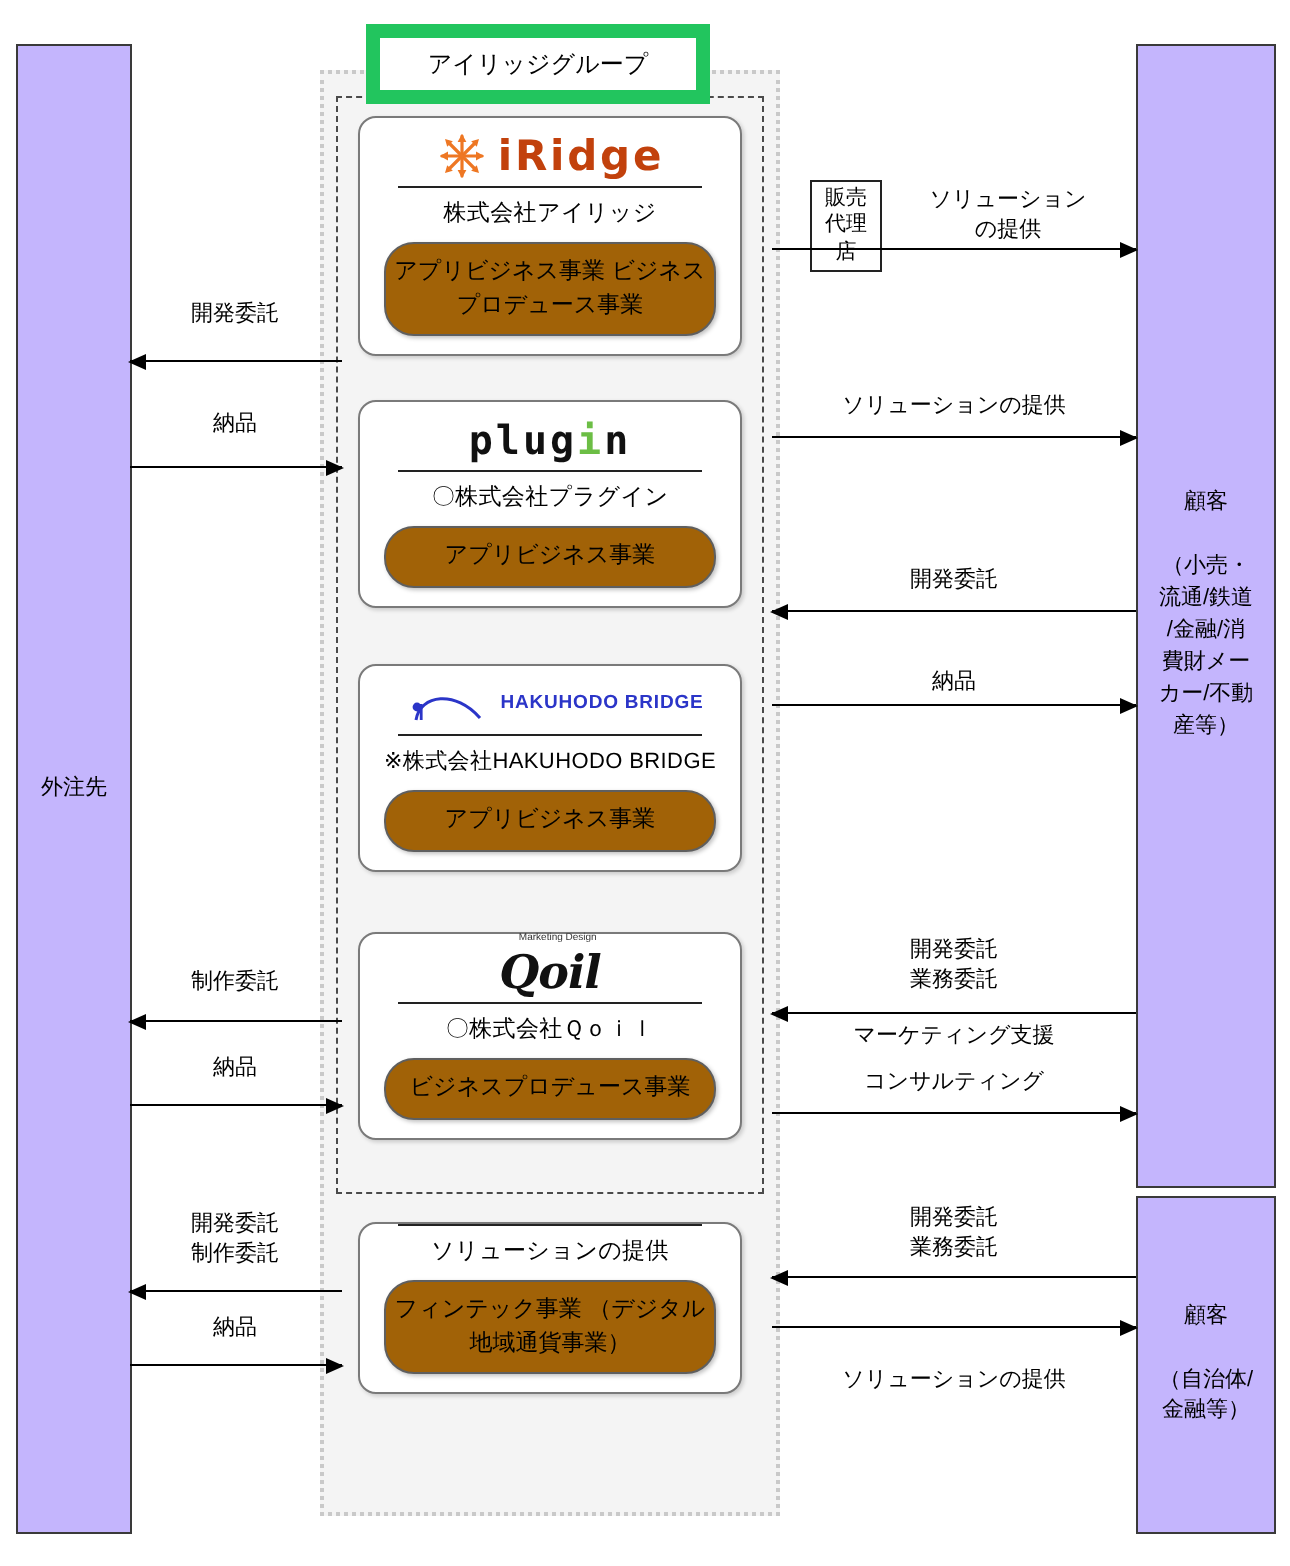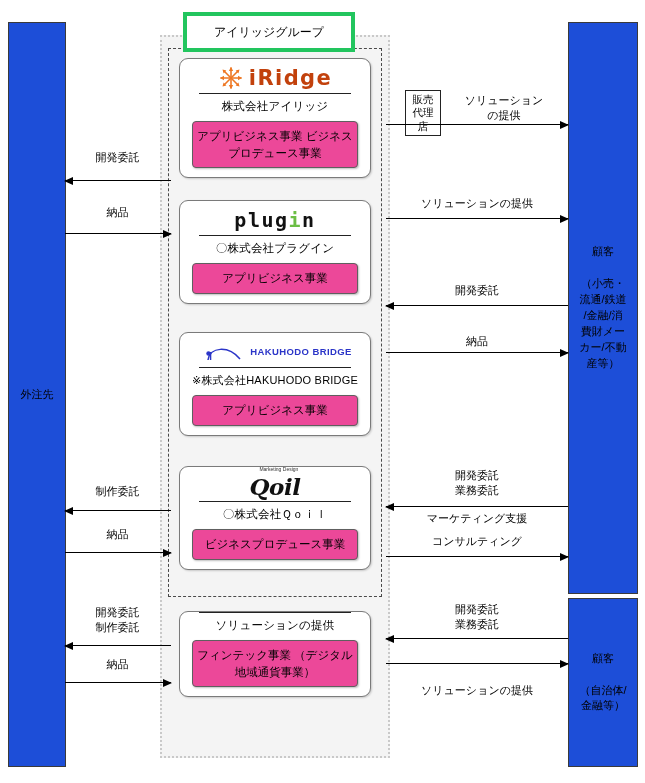--- a/index.html
+++ b/index.html
@@ -9,21 +9,21 @@
     font-family: "Liberation Sans", "DejaVu Sans", sans-serif;
     position: relative;
     overflow: hidden;
     color: #000;
   }
   .abs { position: absolute; }
 
   
   .tallbox {
     border: 1px solid #3a3a3a;
-    background: #1d4ed8;
+    background: #c4b5fd;
     display: flex; align-items: center; justify-content: center;
     text-align: center;
     font-size: 11px;
     line-height: 1.45;
   }
   #outsourcer { left: 8px; top: 22px; width: 58px; height: 745px; }
   #customer1  { left: 568px; top: 22px; width: 70px; height: 572px; }
   #customer2  { left: 568px; top: 598px; width: 70px; height: 169px; }
   .cust-inner { padding: 0 3px; }
 
@@ -36,21 +36,21 @@
   
   #group-inner {
     left: 168px; top: 48px; width: 214px; height: 549px;
     border: 1.5px dashed #4a4a4a;
     background: #f4f4f4;
   }
 
   
   #group-title {
     left: 183px; top: 12px; width: 172px; height: 40px;
-    border: 4px solid #22c55e; background: #fff;
+    border: 7px solid #22c55e; background: #fff;
     display: flex; align-items: center; justify-content: center;
     font-size: 12px;
   }
 
   
   .company {
     position: absolute;
     left: 179px; width: 192px;
     background: #fff;
     border: 1px solid #7a7a7a;
@@ -67,23 +67,23 @@
     width: 152px; height: 0;
     border-bottom: 1px solid #222;
     margin-bottom: 5px;
   }
   .corp-name {
     font-size: 11.5px; text-align: left; margin-bottom: 7px;
     letter-spacing: 0.2px;
   }
   .biz-pill {
     width: 166px;
-    background: #ec4899;
+    background: #a16207;
     border: 1px solid #5f5f5f;
-    border-radius: 4px;
+    border-radius: 15px;
     box-shadow: 1px 1px 2px rgba(0,0,0,0.25);
     font-size: 11.5px;
     text-align: center;
     line-height: 1.45;
     padding: 6px 2px;
     margin-bottom: 9px;
     display: flex; align-items: center; justify-content: center;
   }
 
   

